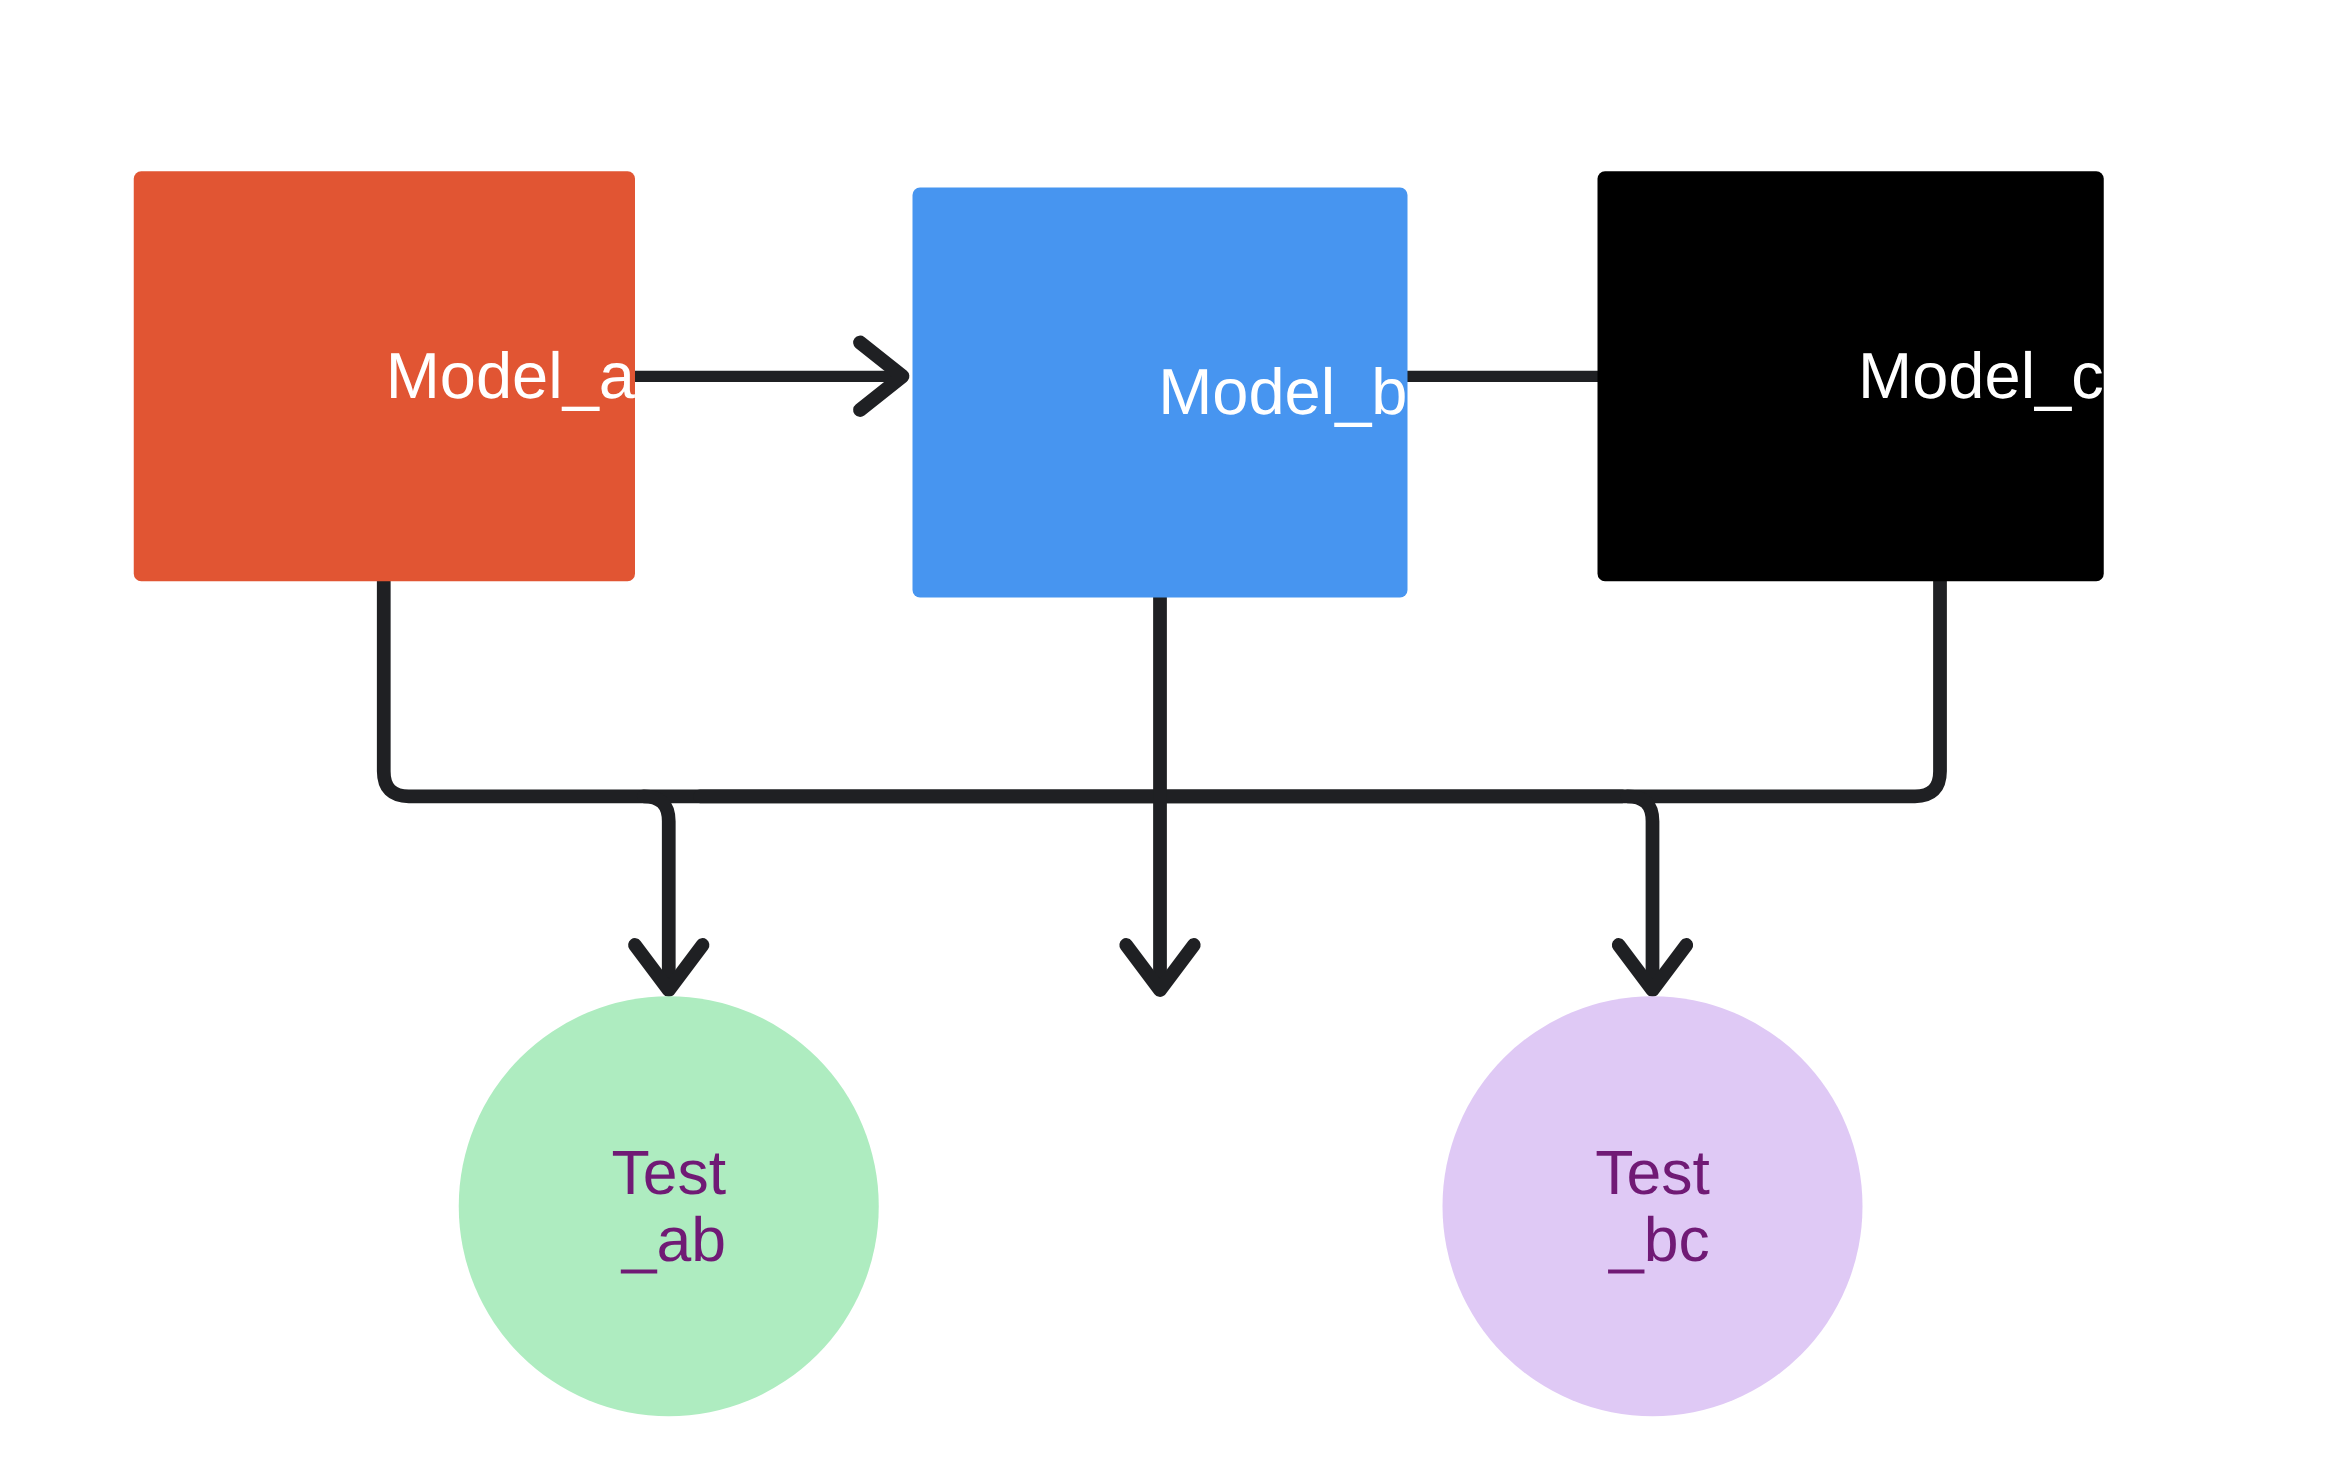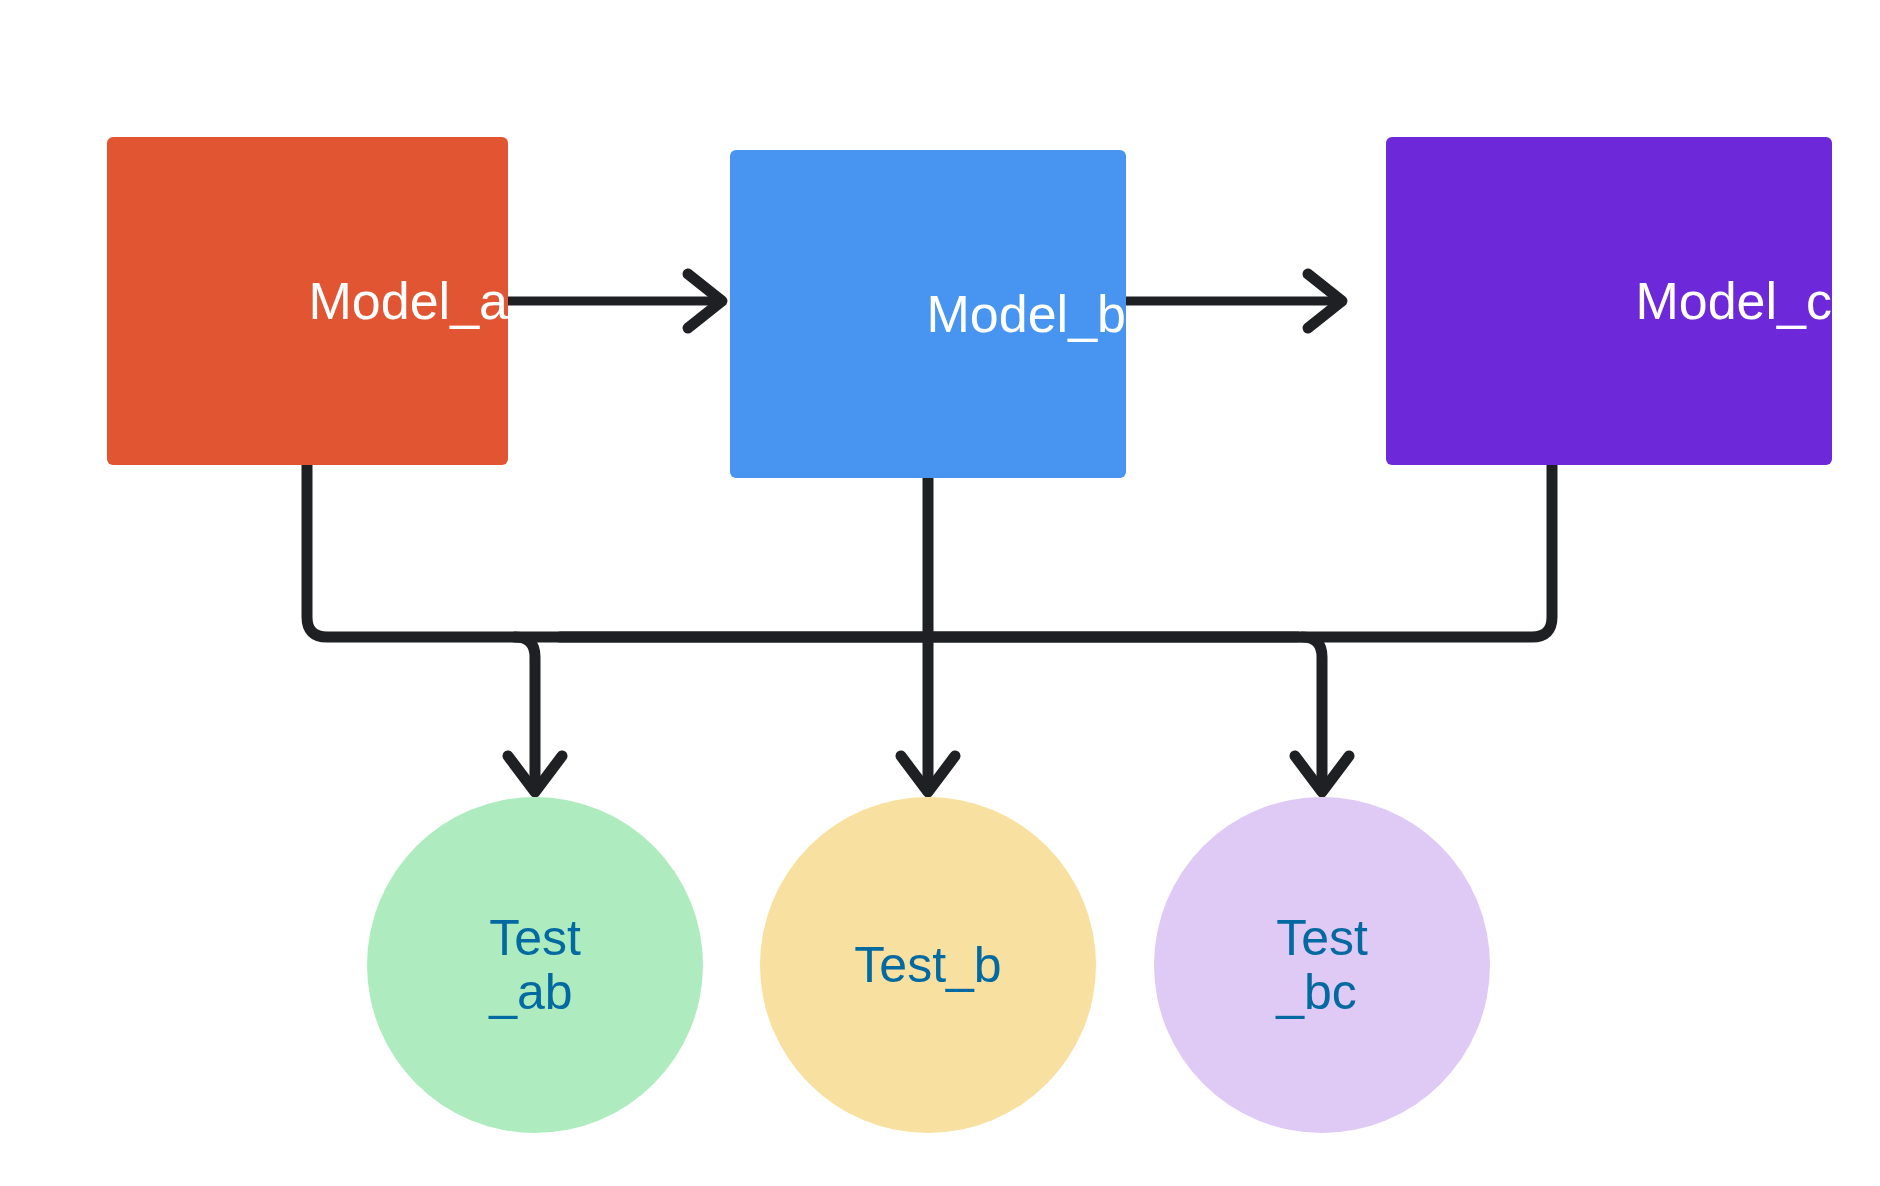--- a/index.html
+++ b/index.html
@@ -53,22 +53,22 @@
   .test-node {
     position: absolute;
     border-radius: 50%;
     display: flex;
     align-items: center;
     justify-content: center;
     box-sizing: border-box;
   }
   .test-label {
     font-size: 50px;
-    color: #0369a1;
-    text-align: left;
+    color: #701a75;
+    text-align: right;
     line-height: 1.08;
     white-space: pre-line;
   }
 </style>
 </head>
 <body>
 
 <div id="canvas">
 
 
@@ -110,31 +110,28 @@
   </svg>
 
   <div class="model-node" style="left:107px; top:137px; width:401px; height:328px; background:#e15533;">
     <span class="model-label">Model_a</span>
   </div>
 
   <div class="model-node" style="left:730px; top:150px; width:396px; height:328px; background:#4795f0;">
     <span class="model-label">Model_b</span>
   </div>
 
-  <div class="model-node" style="left:1386px; top:137px; width:446px; height:328px; background:#6d28d9;">
+  <div class="model-node" style="left:1278px; top:137px; width:405px; height:328px; background:#000000;">
     <span class="model-label">Model_c</span>
   </div>
 
   <div class="test-node" style="left:367px; top:797px; width:336px; height:336px; background:#aeecc0;">
     <span class="test-label">Test
 _ab</span>
   </div>
 
-  <div class="test-node" style="left:760px; top:797px; width:336px; height:336px; background:#f8e0a0;">
-    <span class="test-label">Test_b</span>
-  </div>
 
   <div class="test-node" style="left:1154px; top:797px; width:336px; height:336px; background:#dfc9f5;">
     <span class="test-label">Test
 _bc</span>
   </div>
 
 </div>
 
 </body></html>

